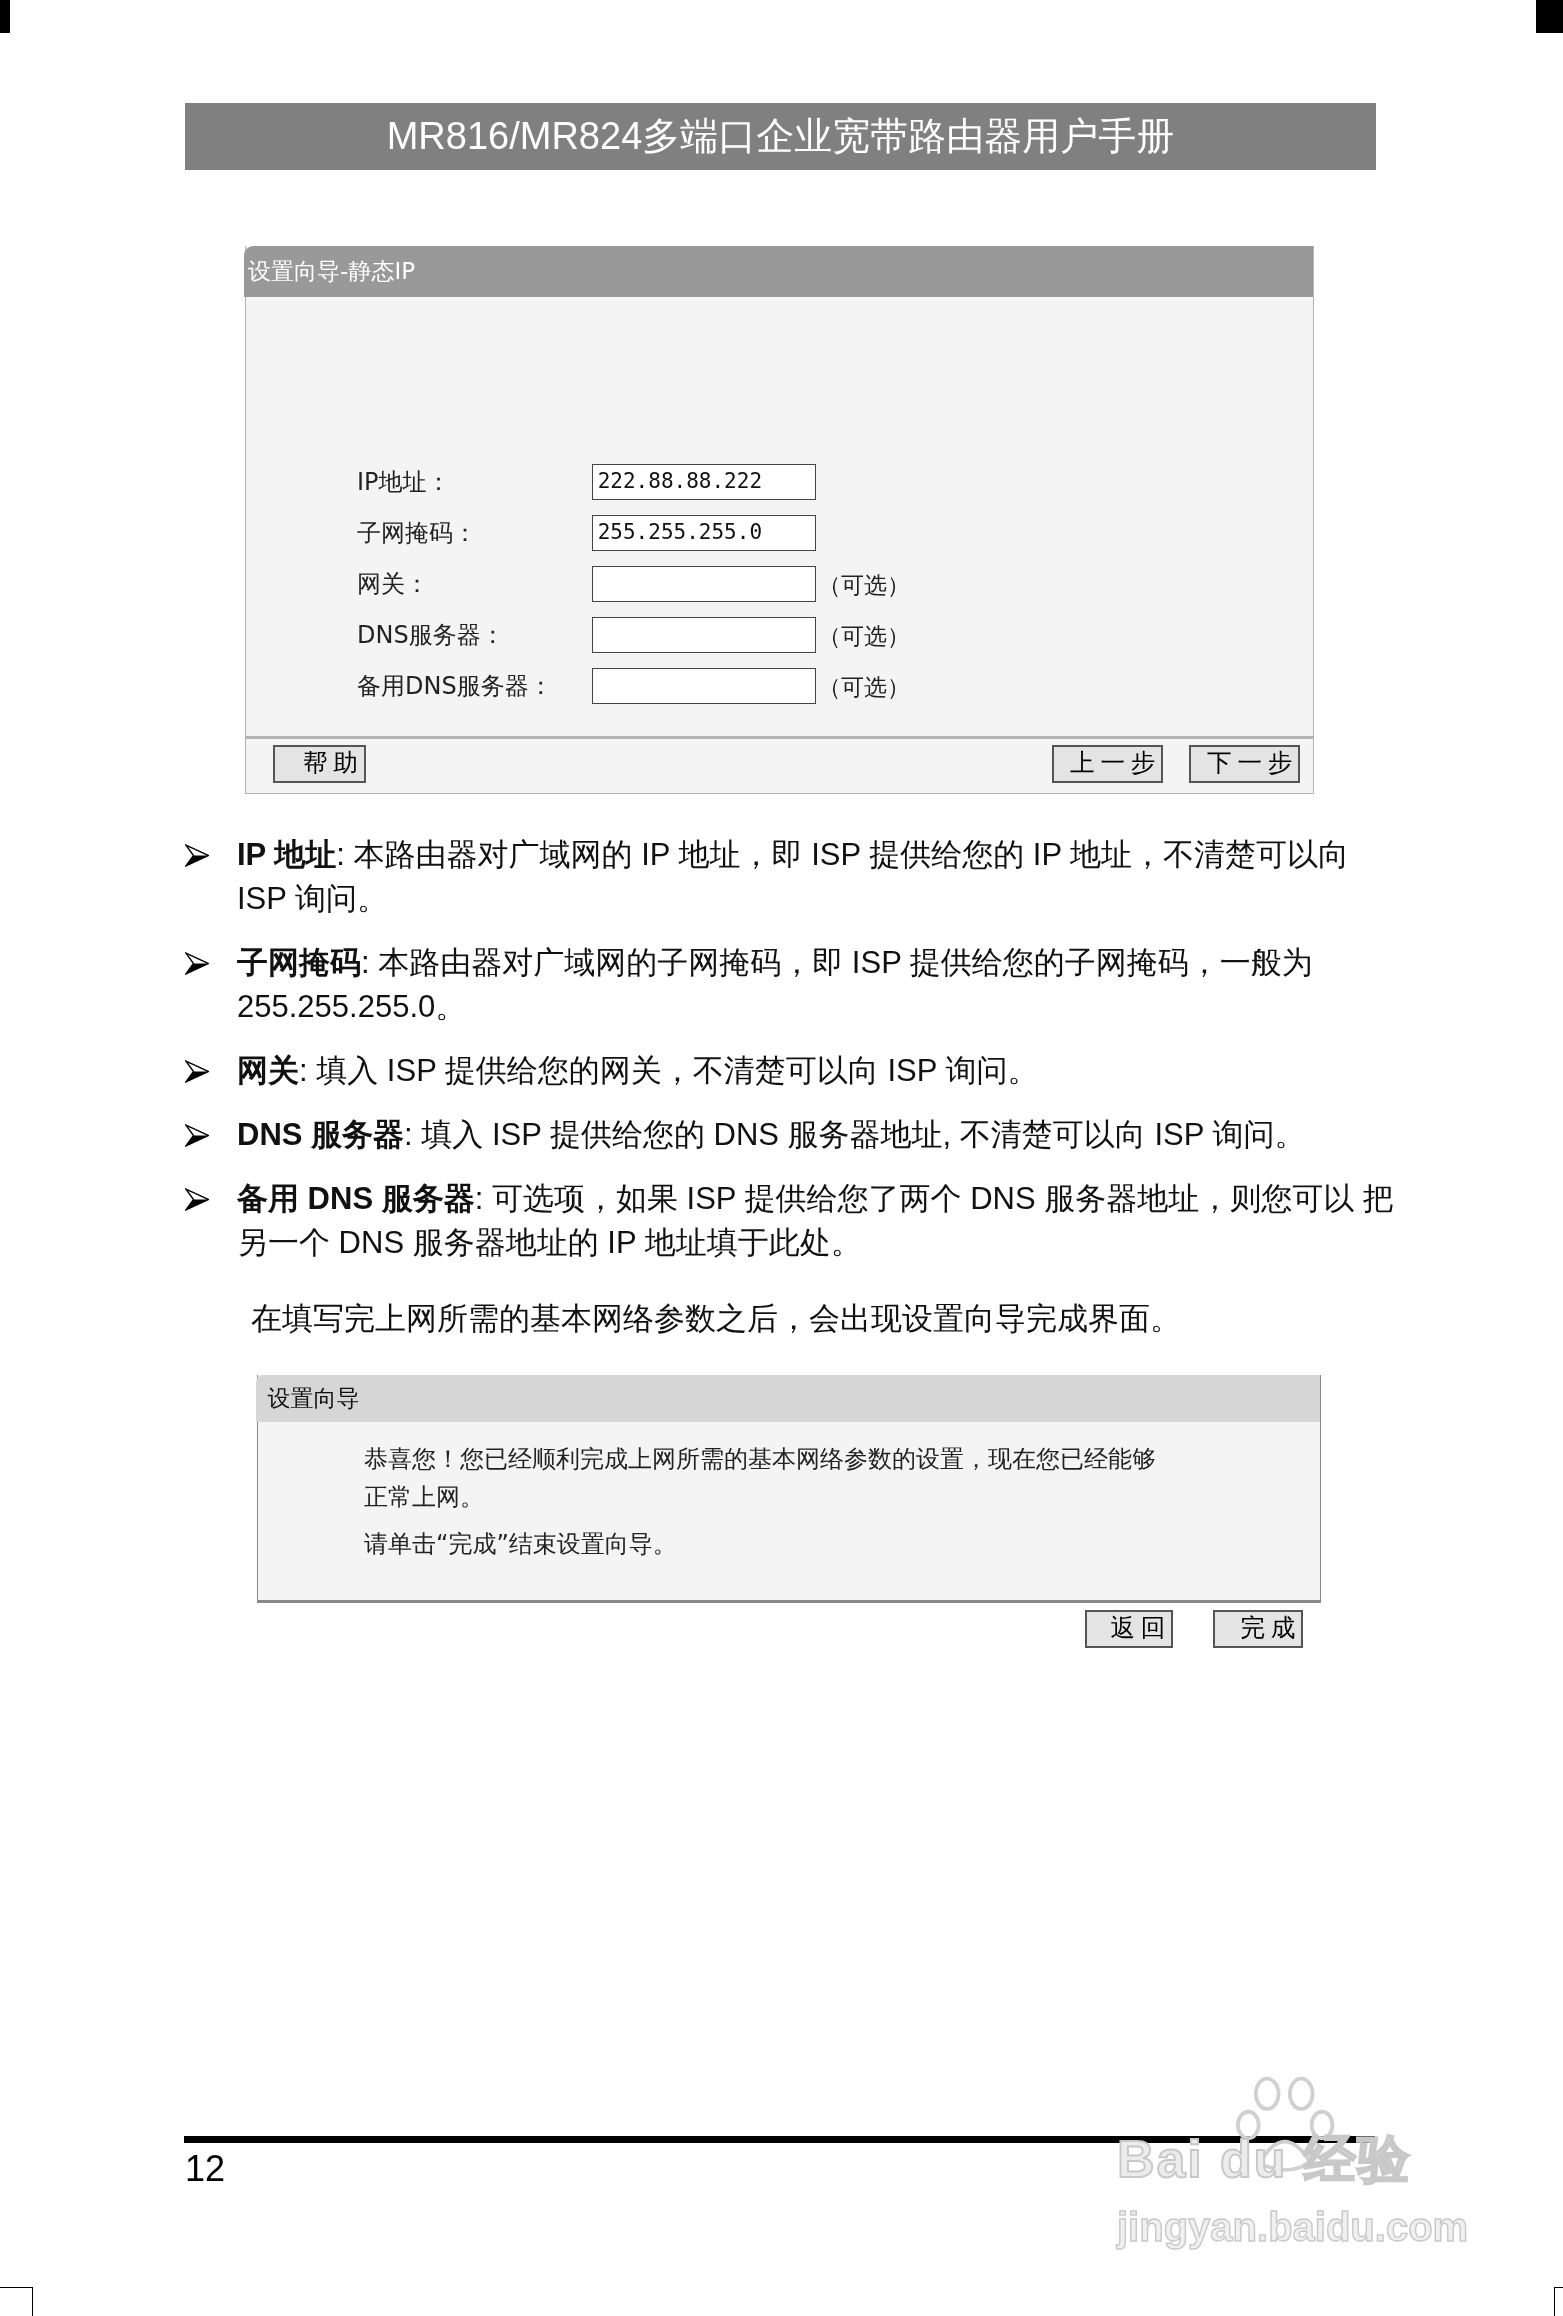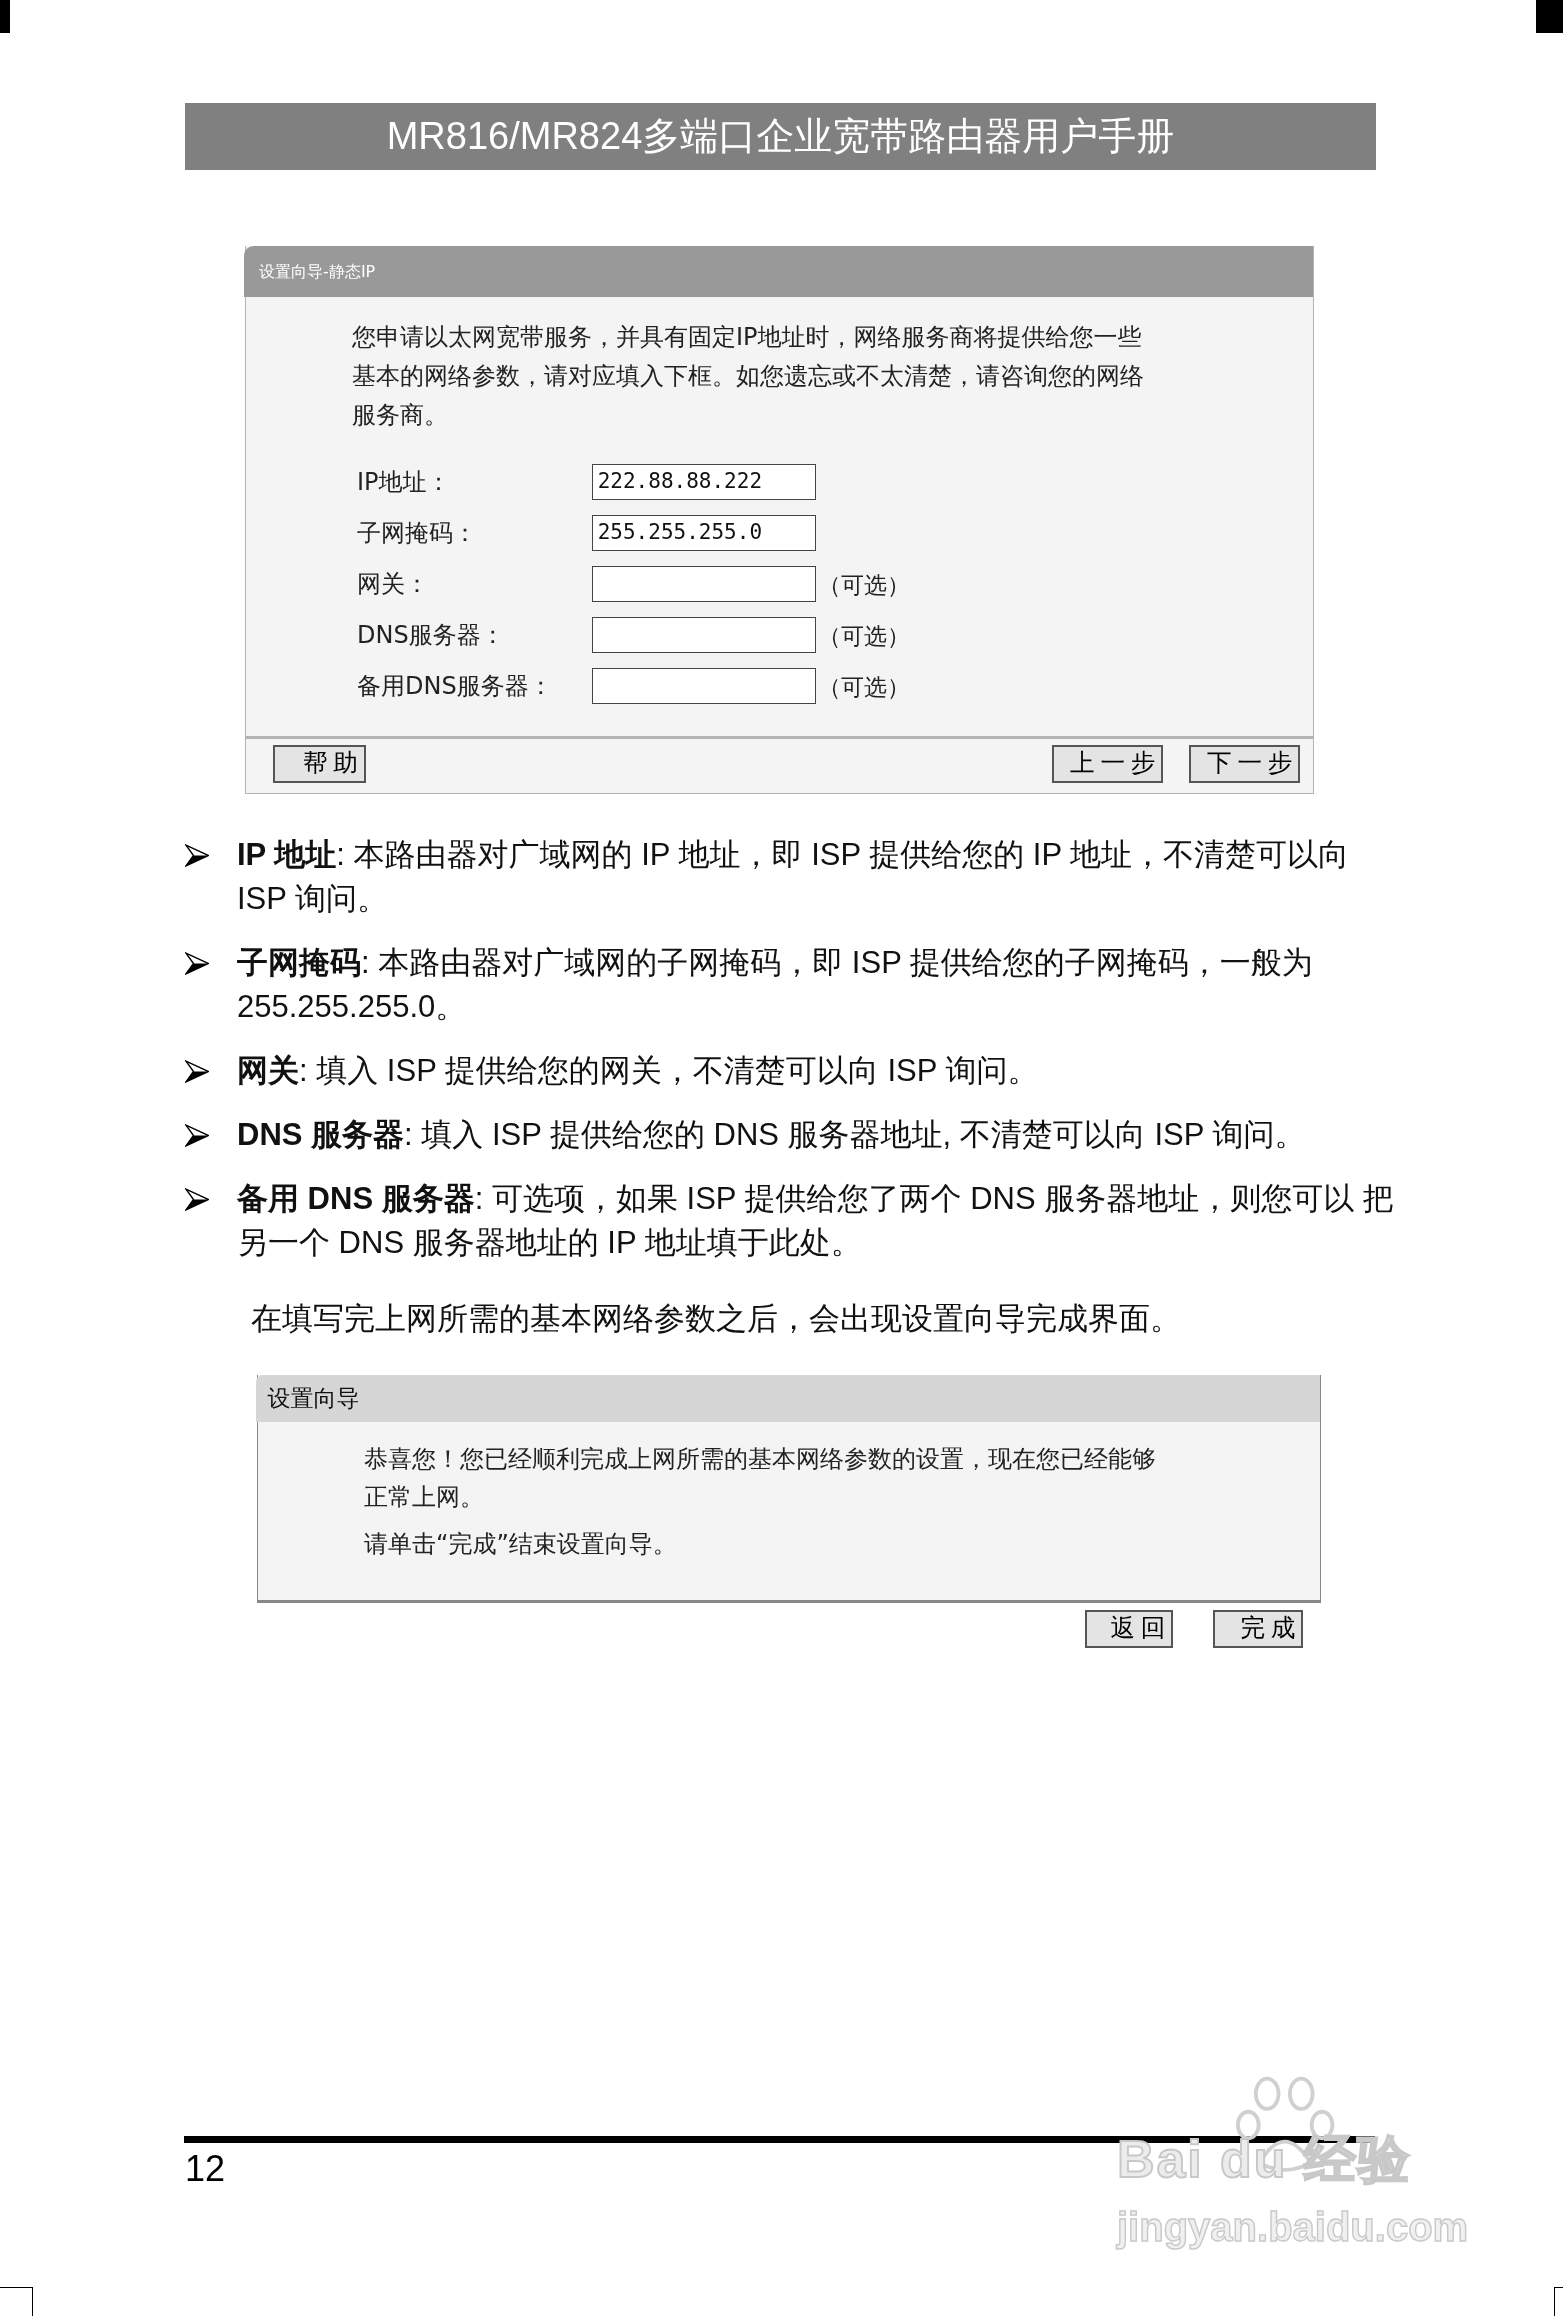--- a/index.html
+++ b/index.html
@@ -11,21 +11,21 @@
   .corner-bl { left:0; top:2287px; width:33px; height:29px; border-top:1.9px solid #000; border-right:1.9px solid #000; box-sizing:border-box; }
   .corner-br { left:1554px; top:2287px; width:9.5px; height:29px; border-top:1.9px solid #000; border-left:1.9px solid #000; box-sizing:border-box; }
 
   .doc-header { left:185px; top:103px; width:1191px; height:67px; background:#808080; color:#fff;
                 font-family:"Liberation Sans", sans-serif; font-size:38px; text-align:center; line-height:67px; }
 
   
   .dlg { background:#f4f4f4; border:1.9px solid #b4b4b4; box-sizing:border-box; }
   .dlg1 { left:245px; top:246px; width:1069px; height:548px; border-top:none; }
   .dlg1 .dlg-head { position:absolute; left:-1.9px; top:0; width:1069px; height:51px; background:#999999;
-                    border-top-left-radius:9.5px; color:#fff; font-size:16px; line-height:51px; padding-left:15px; box-sizing:border-box; }
+                    border-top-left-radius:9.5px; color:#fff; font-size:23px; line-height:51px; padding-left:4px; box-sizing:border-box; }
   .dlg1 .intro { position:absolute; left:106px; top:72px; width:871px; font-size:24px; line-height:39px; color:#222; }
   .field-label { position:absolute; font-size:24px; color:#222; }
   .field-input { position:absolute; width:224px; height:36px; background:#fff; border:1.9px solid #444;
                  box-sizing:border-box; font-family:"DejaVu Sans Mono", monospace; font-size:21px; line-height:32px; padding-left:4.7px; color:#111; }
   .field-opt { position:absolute; font-size:23px; color:#222; }
   .dlg-sep { position:absolute; left:0; width:100%; height:2.8px; background:#b4b4b4; }
   .btn { position:absolute; height:38px; background:#e4e4e4; border:2.8px solid #555; box-sizing:border-box;
          font-size:24.6px; line-height:32px; text-align:right; color:#000; letter-spacing:5.7px; }
 
   
@@ -54,25 +54,20 @@
 
 <div class="abs corner-tl"></div>
 <div class="abs corner-tr"></div>
 <div class="abs corner-bl"></div>
 <div class="abs corner-br"></div>
 
 <div class="abs doc-header">MR816/MR824多端口企业宽带路由器用户手册</div>
 
 <div class="abs dlg dlg1">
   <div class="dlg-head">设置向导-静态IP</div>
-  <div class="intro">
-    <div>您申请以太网宽带服务，并具有固定IP地址时，网络服务商将提供给您一些</div>
-    <div>基本的网络参数，请对应填入下框。如您遗忘或不太清楚，请咨询您的网络</div>
-    <div>服务商。</div>
-  </div>
 
   <div class="field-label" style="left:111px;top:220px;">IP地址：</div>
   <div class="field-input" style="left:346px;top:218px;">222.88.88.222</div>
 
   <div class="field-label" style="left:111px;top:271px;">子网掩码：</div>
   <div class="field-input" style="left:346px;top:269px;">255.255.255.0</div>
 
   <div class="field-label" style="left:111px;top:322px;">网关：</div>
   <div class="field-input" style="left:346px;top:320px;"></div>
   <div class="field-opt" style="left:572px;top:324px;">（可选）</div>

